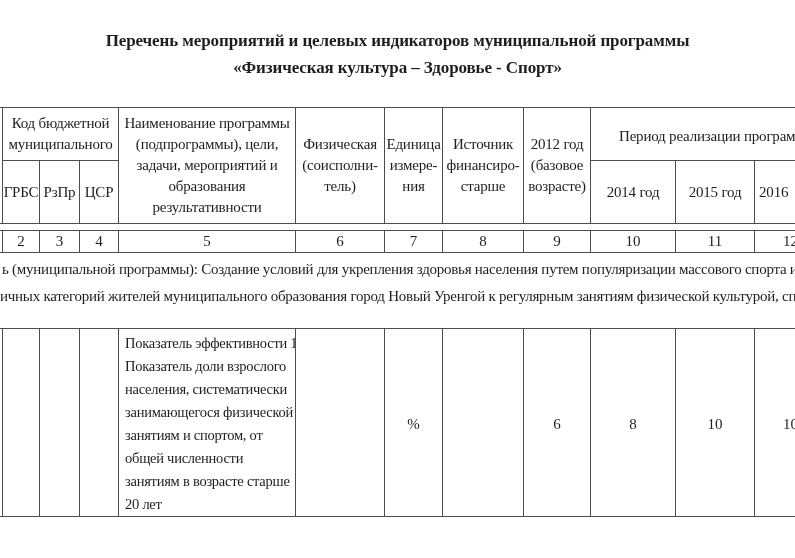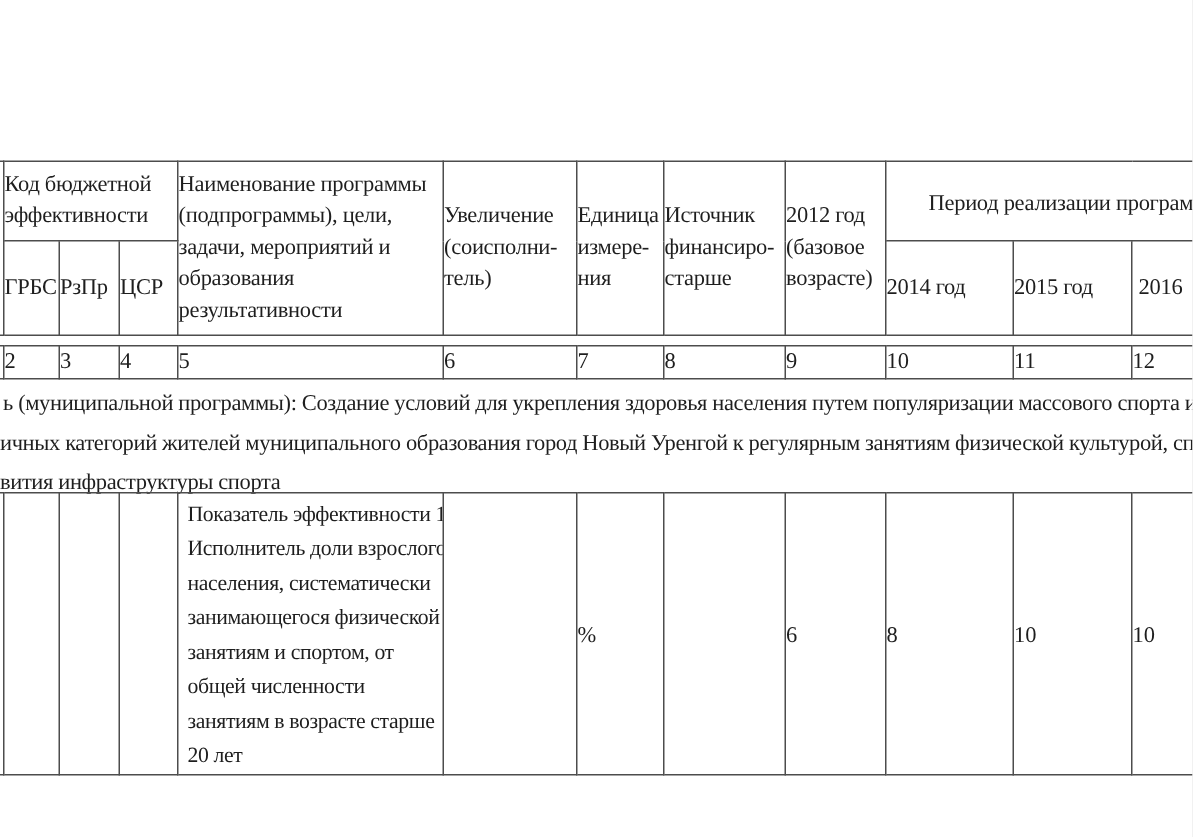--- a/index.html
+++ b/index.html
@@ -27,21 +27,21 @@
     position: absolute;
     left: -40px;
     width: 866px;
     border-collapse: collapse;
     table-layout: fixed;
   }
   table.tbl td {
     border: 1px solid #4d4d4d;
     padding: 0;
     font-size: 15px;
-    text-align: left;
+    text-align: center;
     vertical-align: middle;
     overflow: hidden;
   }
   
   .header-tbl td { line-height: 21px; letter-spacing: -0.2px; }
   .header-tbl tr.r1 td { height: 52px; }
   .header-tbl tr.r2 td { height: 62px; }
   .header-tbl td.period-cell { vertical-align: middle; text-align: left; }
   .period-label {
     white-space: nowrap;
@@ -81,20 +81,22 @@
   }
   .data-tbl td.ind-name div { white-space: nowrap; }
   .data-tbl td.val { padding-top: 3px; line-height: 20px; }
 </style>
 </head>
 <body>
 
 <div class="page">
 
   <div class="title">
+    <div>Перечень мероприятий и целевых индикаторов муниципальной программы</div>
+    <div>«Физическая культура – Здоровье - Спорт»</div>
   </div>
 
   <table class="tbl header-tbl" style="top:107px;">
     <colgroup>
       <col style="width:42px">
         <col style="width:37px">
         <col style="width:40px">
         <col style="width:39px">
       <col style="width:177px">
         <col style="width:89px">
@@ -103,31 +105,31 @@
       <col style="width:67px">
         <col style="width:85px">
         <col style="width:79px">
         <col style="width:72px">
     </colgroup>
     <tbody>
         <tr class="r1">
       <td rowspan="2"></td>
       <td colspan="3">
             <div>Код бюджетной</div>
-            <div>эффективности</div>
+            <div>муниципального</div>
           </td>
       <td rowspan="2">
             <div>Наименование программы</div>
             <div>(подпрограммы), цели,</div>
             <div>задачи, мероприятий и</div>
             <div>образования</div>
             <div>результативности</div>
           </td>
       <td rowspan="2">
-            <div>Увеличение</div>
+            <div>Физическая</div>
             <div>(соисполни-</div>
             <div>тель)</div>
           </td>
       <td rowspan="2">
             <div>Единица</div>
             <div>измере-</div>
             <div>ния</div>
           </td>
       <td rowspan="2">
             <div>Источник</div>
@@ -183,21 +185,20 @@
       <td>10</td>
       <td>11</td>
       <td>12</td>
     </tr>
   </tbody>
     </table>
 
   <div class="goal-row">
       <div>ь (муниципальной программы): Создание условий для укрепления здоровья населения путем популяризации массового спорта и приобщения</div>
       <div>ичных категорий жителей муниципального образования город Новый Уренгой к регулярным занятиям физической культурой, спортом и</div>
-      <div>вития инфраструктуры спорта</div>
     </div>
 
   <table class="tbl data-tbl" style="top:328px;">
     <colgroup>
       <col style="width:42px">
         <col style="width:37px">
         <col style="width:40px">
         <col style="width:39px">
       <col style="width:177px">
         <col style="width:89px">
@@ -209,21 +210,21 @@
         <col style="width:72px">
     </colgroup>
     <tbody>
         <tr>
       <td></td>
       <td></td>
       <td></td>
       <td></td>
       <td class="ind-name">
             <div>Показатель эффективности 1.</div>
-            <div>Исполнитель доли взрослого</div>
+            <div>Показатель доли взрослого</div>
             <div>населения, систематически</div>
             <div>занимающегося физической</div>
             <div>занятиям и спортом, от</div>
             <div>общей численности</div>
             <div>занятиям в возрасте старше</div>
             <div>20 лет</div>
           </td>
       <td></td>
       <td class="val">%</td>
       <td></td>

